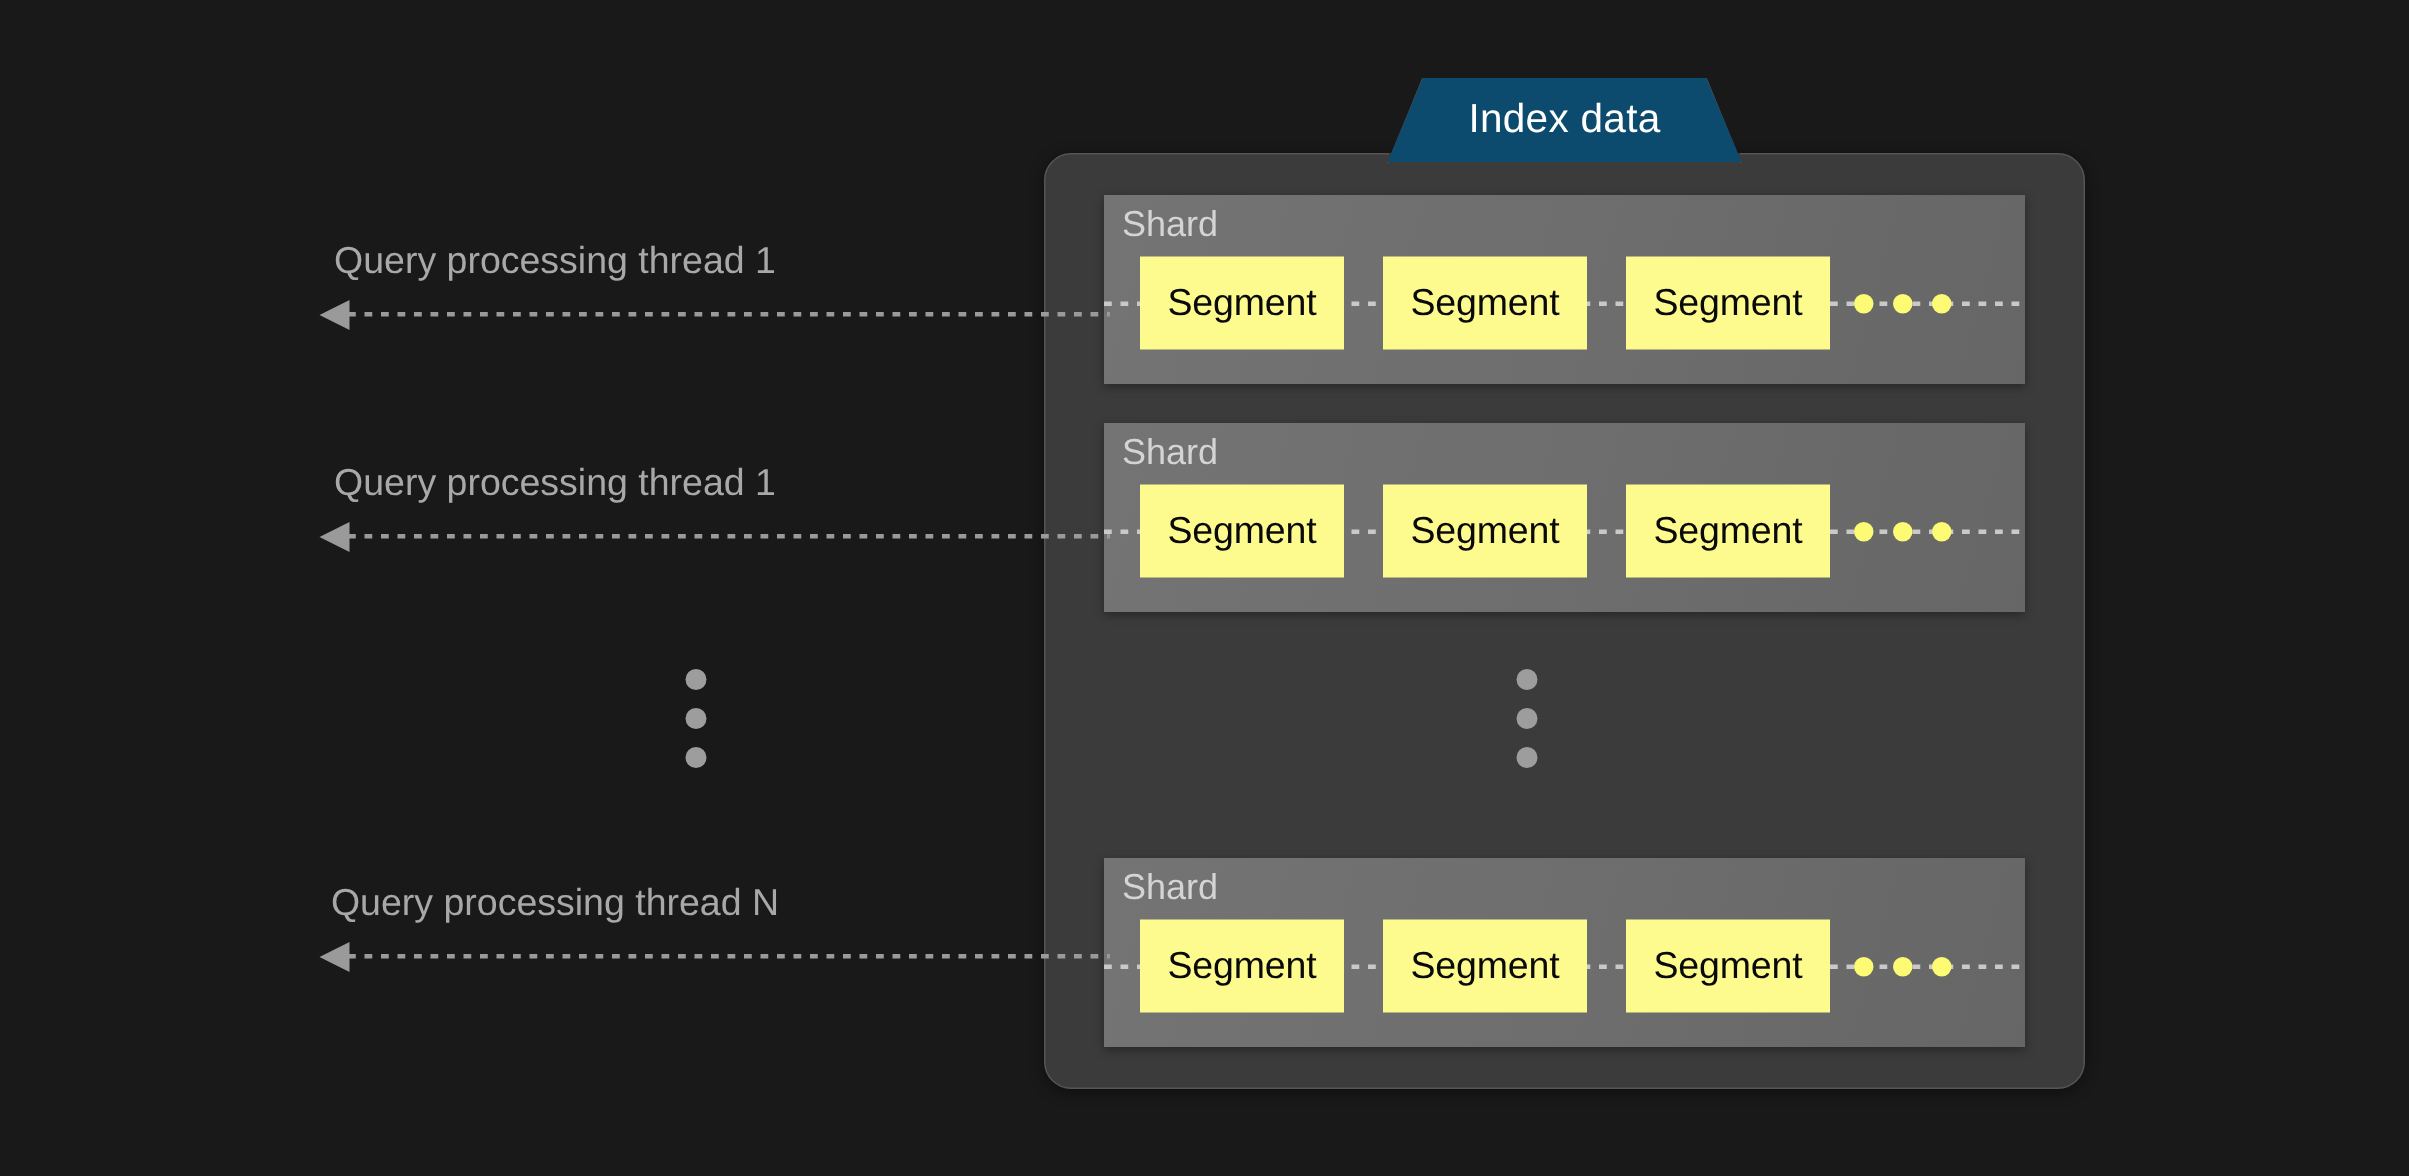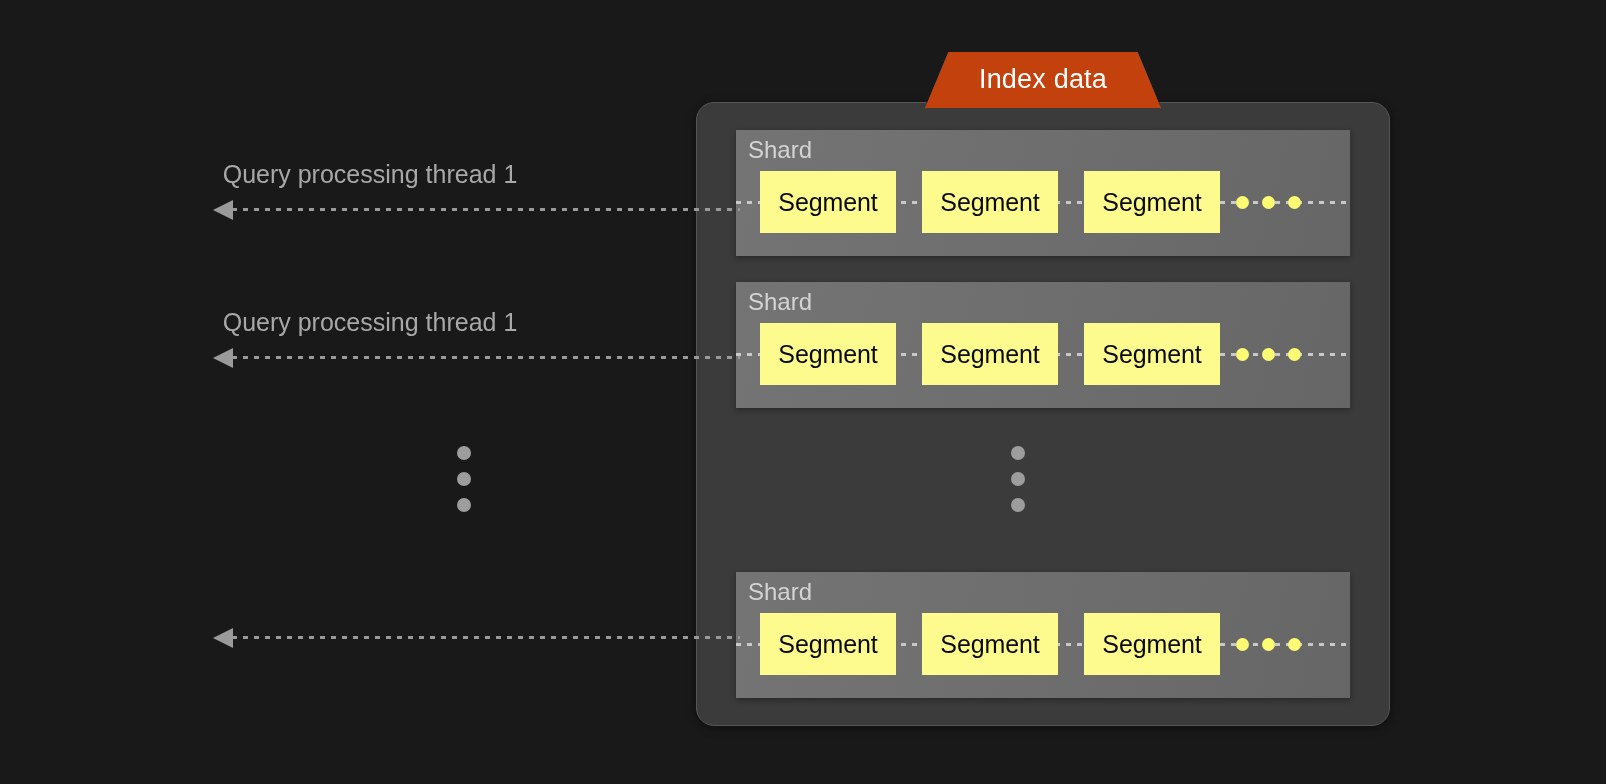--- a/index.html
+++ b/index.html
@@ -36,21 +36,21 @@
     box-shadow: 0 2px 10px rgba(0,0,0,0.45);
   }
 
   
   .index-tab {
     position: absolute;
     left: 925px;
     top: 52px;
     width: 236px;
     height: 56px;
-    background: #c2410c;
+    background: #0c4a6e;
     clip-path: polygon(10% 0%, 90% 0%, 100% 100%, 0% 100%);
     display: flex;
     align-items: center;
     justify-content: center;
     z-index: 4;
   }
   .index-tab-border {
     position: absolute;
     left: 925px;
     top: 52px;
@@ -298,17 +298,18 @@
     <div class="arrow-head"></div>
   </div>
 
   <div class="thread-row thread-2">
     <span class="thread-label">Query processing thread 1</span>
     <div class="arrow-line"></div>
     <div class="arrow-head"></div>
   </div>
 
   <div class="thread-row thread-3">
+    <span class="thread-label">Query processing thread N</span>
     <div class="arrow-line"></div>
     <div class="arrow-head"></div>
   </div>
 
 </div>
 
 </body></html>

